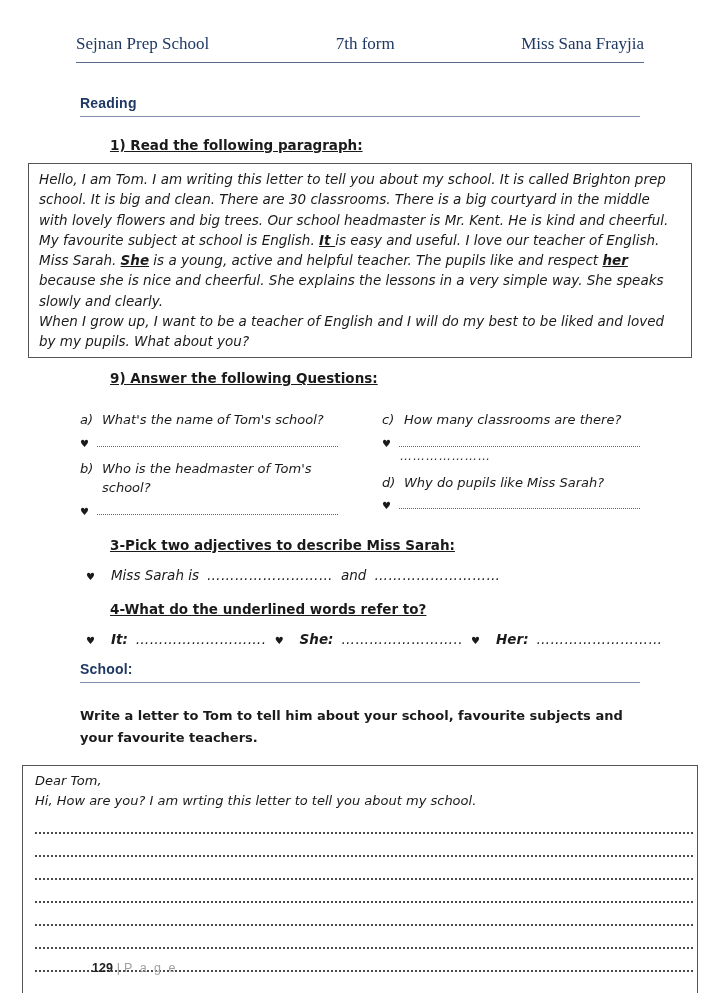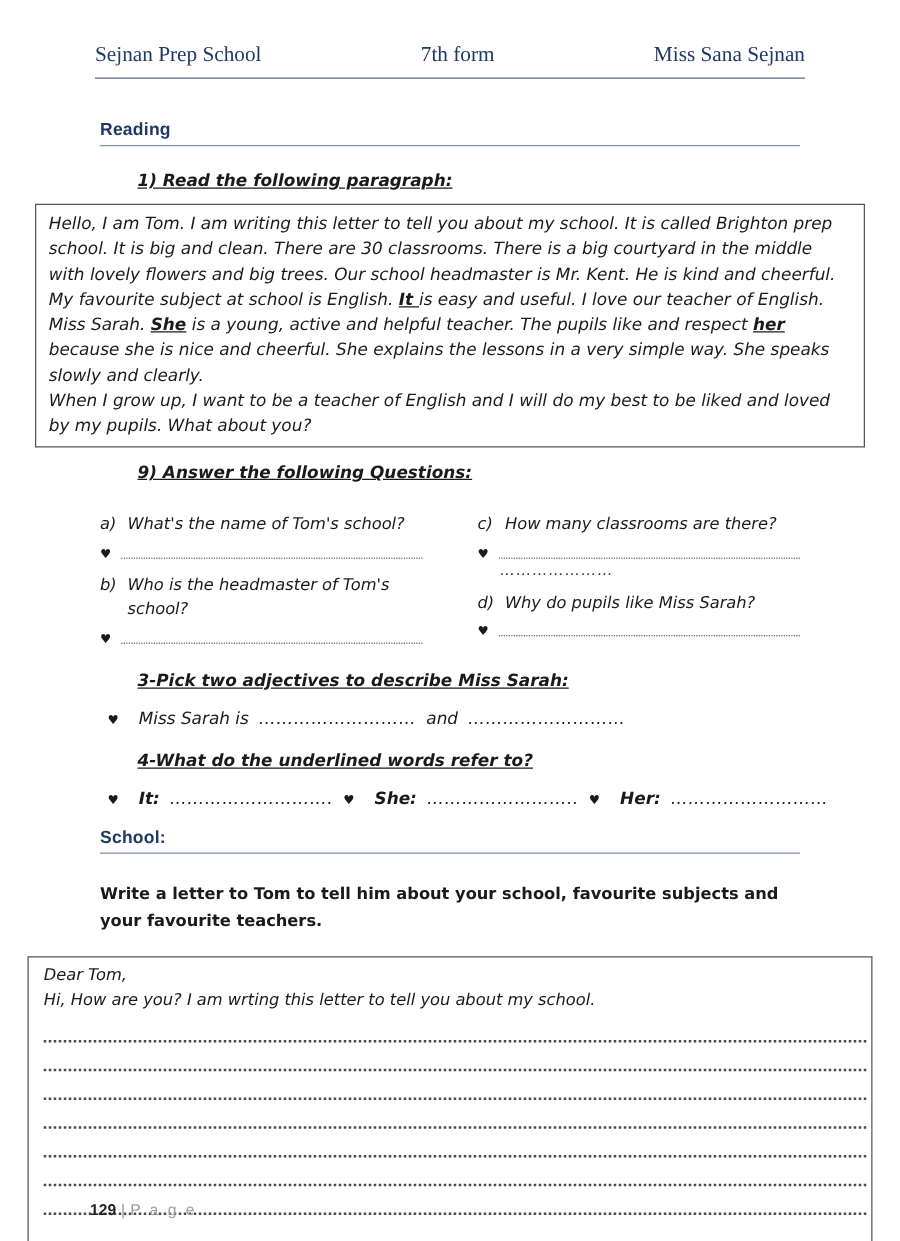--- a/index.html
+++ b/index.html
@@ -19,21 +19,21 @@
   .section-title {
     margin: 32px 80px 0 80px; padding-bottom: 5px;
     border-bottom: 1px solid #7f8fae;
     color: #1f3864; font-weight: bold; font-size: 14px;
     font-family: "Liberation Sans", sans-serif; letter-spacing: 0.2px;
   }
   .writing-title { margin-top: 14px; }
   
   .task-label {
     margin: 20px 80px 0 110px;
-    font-weight: bold; font-style: italic; text-decoration: underline;
+    font-weight: bold; text-decoration: underline;
     font-size: 13.5px;
   }
   
   .para-box {
     margin: 10px 28px 0 28px; border: 1px solid #555;
     padding: 5px 10px 6px 10px;
   }
   .para { font-style: italic; font-size: 13.5px; line-height: 1.5; }
   .bu { font-weight: bold; text-decoration: underline; }
   
@@ -62,36 +62,36 @@
     font-size: 13px; line-height: 1.7; max-width: 560px;
   }
   .write-box {
     margin: 16px 22px 0 22px; border: 1px solid #555;
     padding: 5px 4px 8px 12px; font-style: italic; font-size: 13px;
   }
   .write-line { line-height: 1.55; }
   .dotrow { height: 21px; border-bottom: 2px dotted #4a4a4a; }
   
   .footer {
-    position: absolute; left: 72px; bottom: 18px; font-size: 12.5px;
+    position: absolute; left: 92px; bottom: 18px; font-size: 12.5px;
     font-family: "Liberation Sans", sans-serif;
   }
   .footer .num { font-weight: bold; color: #222; }
   .footer .sep { color: #999; margin: 0 4px; }
   .footer .lbl { color: #a0a0a0; letter-spacing: 2px; }
 </style>
 </head>
 <body>
 
 <div class="page">
 
   <div class="header">
     <span>Sejnan Prep School</span>
     <span>7th form</span>
-    <span>Miss Sana Sejnan</span>
+    <span>Miss Sana Frayjia</span>
   </div>
 
   <div class="section-title">Reading</div>
 
   <div class="task-label">1) Read the following paragraph:</div>
 
   <div class="para-box">
     <div class="para"><span>Hello, I am Tom. I am writing this letter to tell you about my school. It is called Brighton prep school. It is big and clean. There are 30 classrooms. There is a big courtyard in the middle with lovely flowers and big trees. Our school headmaster is Mr. Kent. He is kind and cheerful. My favourite subject at school is English. </span><span class="bu">It </span><span>is easy and useful. I love our teacher of English. Miss Sarah. </span><span class="bu">She</span><span> is a young, active and helpful teacher. The pupils like and respect </span><span class="bu">her</span><span> because she is nice and cheerful. She explains the lessons in a very simple way. She speaks slowly and clearly.</span><br><span>When I grow up, I want to be a teacher of English and I will do my best to be liked and loved by my pupils. What about you?</span></div>
   </div>
 

